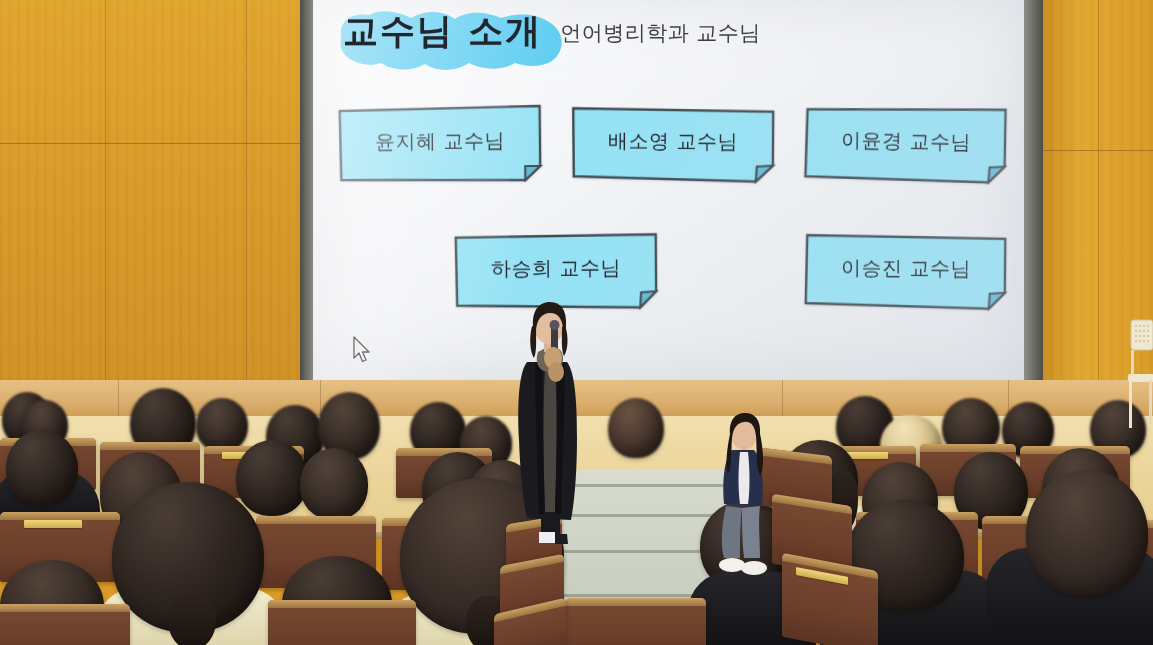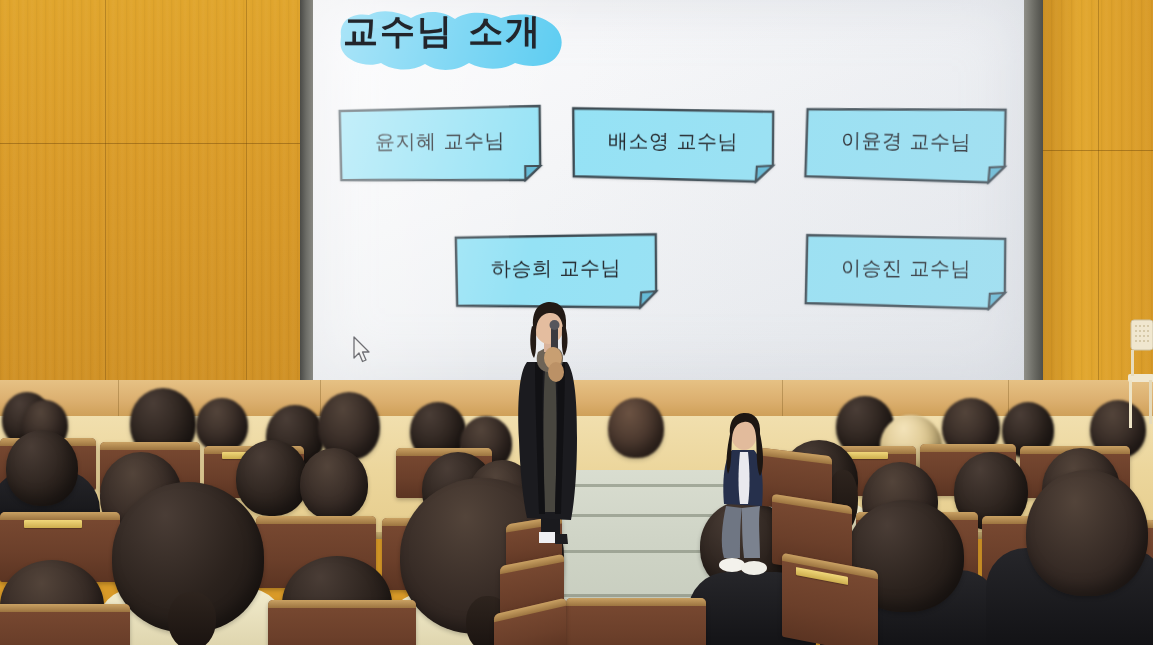--- a/index.html
+++ b/index.html
@@ -200,20 +200,21 @@
 
     <div class="slide-title-wrap">
       <svg id="title-highlight" viewBox="0 0 232 68" preserveAspectRatio="none">
         <path d="M6,30 C4,14 18,6 34,9 C48,2 64,6 76,12 C92,3 108,5 120,13
                  C134,4 152,6 166,12 C184,6 202,8 214,16 C228,24 230,40 222,50
                  C214,61 196,62 180,57 C166,65 148,64 134,57 C120,66 102,66 90,58
                  C76,66 58,65 46,57 C32,62 14,56 8,46 C4,40 6,34 6,30 Z" fill="#4FC8F0" opacity="0.95"></path>
         <path d="M20,16 C34,10 50,12 62,18 C50,24 32,24 20,16 Z" fill="#62D0F3" opacity="0.7"></path>
       </svg>
       <div class="slide-title">교수님 소개</div>
+      <div class="slide-subtitle">언어병리학과 교수님</div>
     </div>
 
     <div class="card-row" id="row-top">
       <div class="prof-card" id="card-0">
         <svg class="card-shape" viewBox="0 0 206 78" preserveAspectRatio="none">
           <path d="M3,5 L203,2 L203,62 L188,76 L4,74 Z" fill="#95E2F5" stroke="#3C4A52" stroke-width="2.4"></path>
           <path d="M203,62 L188,76 L188,62 Z" fill="#5FB9D6" stroke="#3C4A52" stroke-width="2.2"></path>
         </svg>
         <span class="card-label">윤지혜 교수님</span>
       </div>

